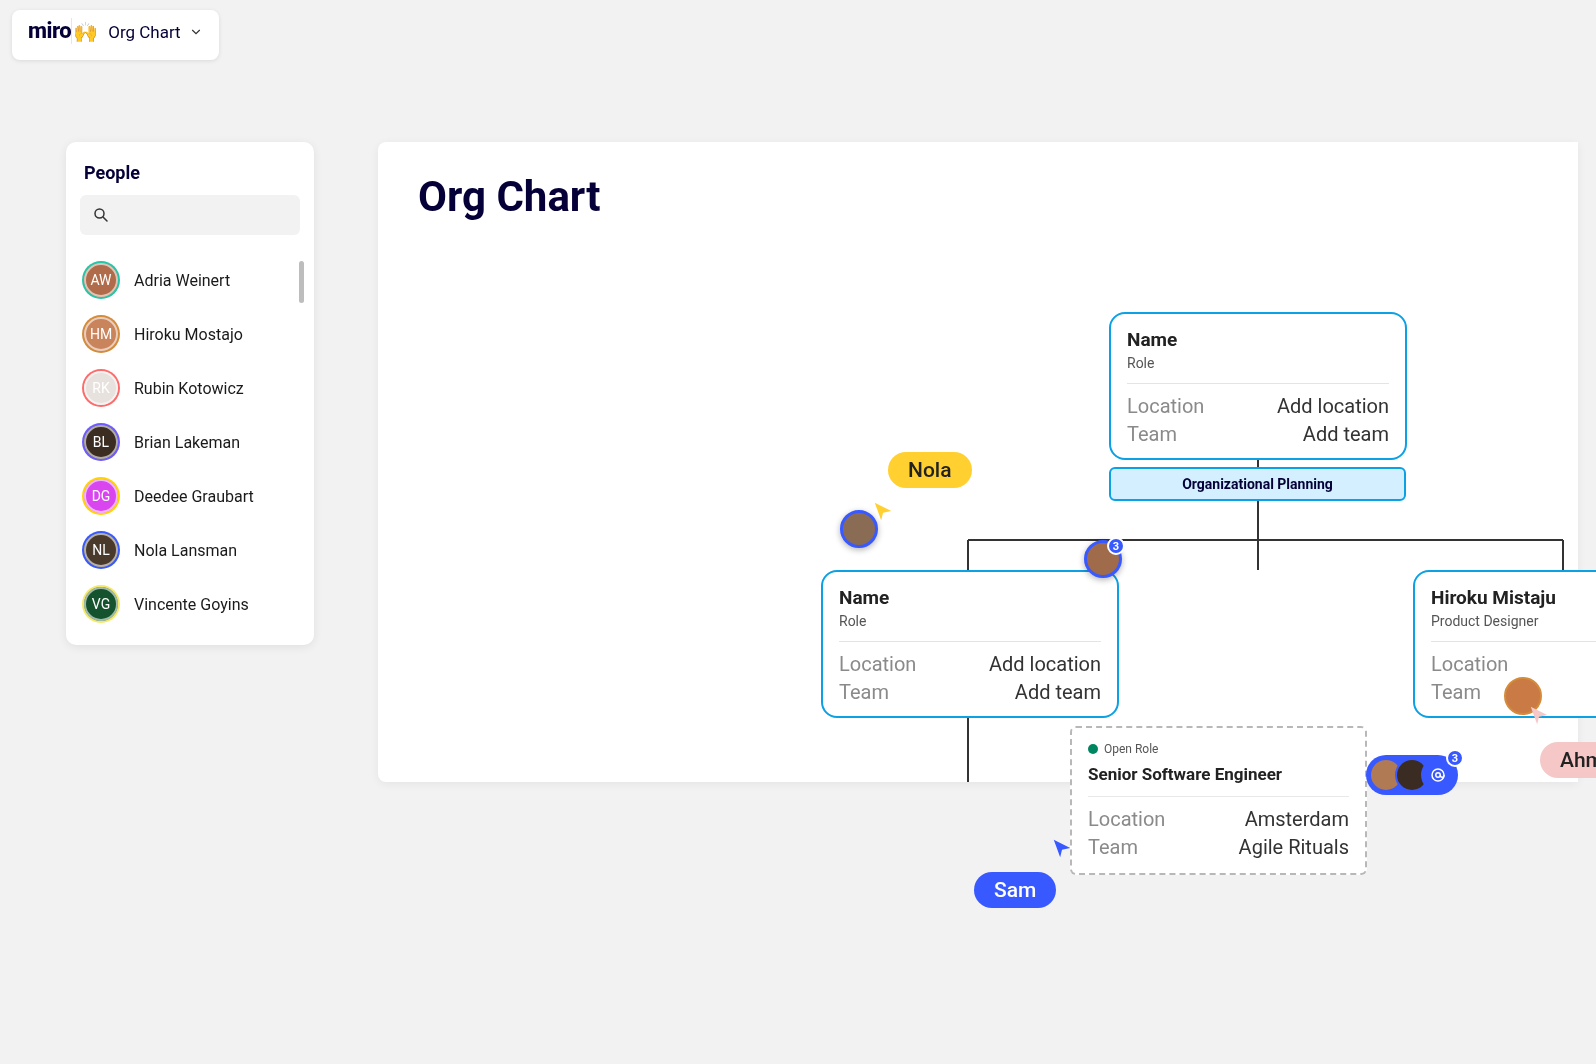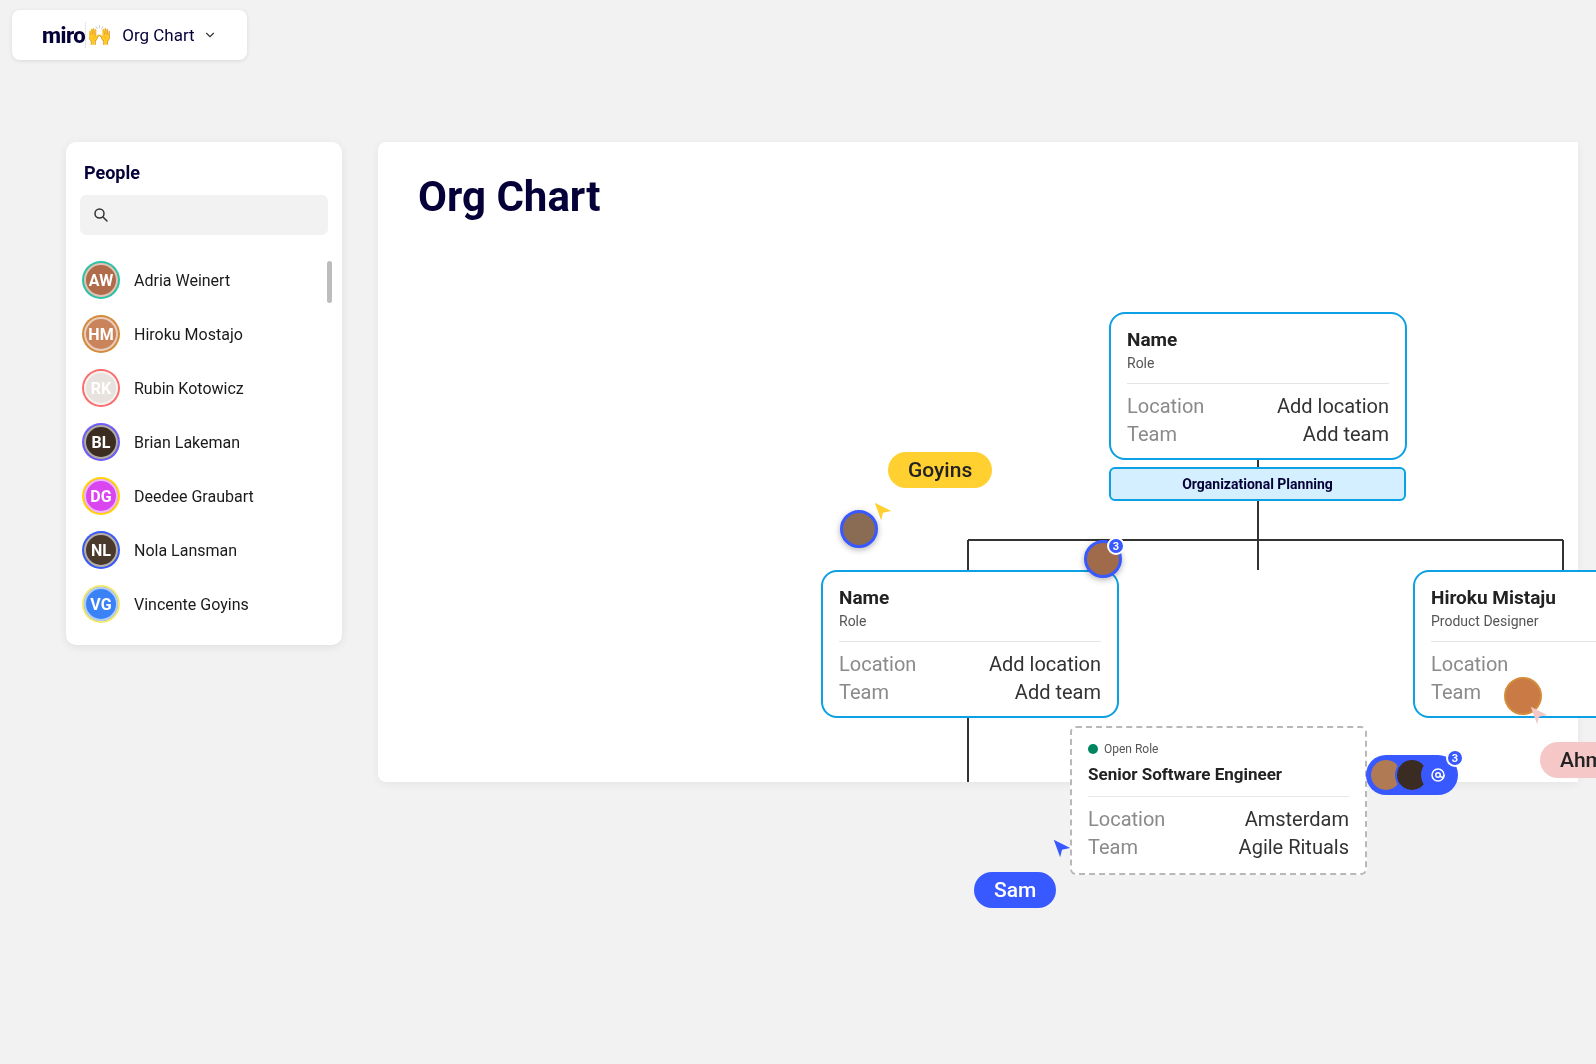--- a/index.html
+++ b/index.html
@@ -12,39 +12,39 @@
     position: relative;
   }
 
   
   .board-pill {
     position: absolute;
     top: 10px; left: 12px;
     background: #fff;
     border-radius: 8px;
     box-shadow: 0 1px 4px rgba(0,0,0,0.10);
-    display: flex; align-items: center;
-    padding: 8px 30px;
+    display: flex; align-items: flex-start;
+    padding: 8px 16px;
     height: 50px;
   }
   .miro-logo { font-weight: 800; font-size: 22px; letter-spacing: -0.5px; color:#050038;}
   .board-divider { width:1px; height:26px; background:#e6e6e6;}
   .board-name-wrap { display:flex; align-items:center; gap:8px;}
   .board-emoji {
     width:28px; height:28px; display:flex; align-items:center; justify-content:center;
     font-size:20px; border-radius:4px;
   }
   .board-name { font-size:17px; color:#050038;}
   .chev-icon { width:14px; height:14px; }
 
   
   .people-panel {
     position:absolute;
     top:142px; left:66px;
-    width:276px;
+    width:248px;
     background:#fff;
     border-radius:10px;
     box-shadow:0 2px 10px rgba(0,0,0,0.08);
     padding:20px 14px 14px 14px;
   }
   .people-title { font-weight:700; font-size:18px; color:#050038; padding-left:4px; margin-bottom:12px;}
   .search-box {
     background:#f2f2f2; border-radius:6px;
     height:40px; display:flex; align-items:center; padding:0 12px;
     margin-bottom:18px;
@@ -55,21 +55,21 @@
     position:absolute; right:-4px; top:8px;
     width:5px; height:42px; background:#bdbdbd; border-radius:3px;
   }
   .person-row {
     display:flex; align-items:center; gap:14px;
     padding:8px 2px;
   }
   .avatar {
     width:34px; height:34px; border-radius:50%;
     display:flex; align-items:center; justify-content:center;
-    color:#fff; font-weight:700; font-size:16px;
+    color:#fff; font-weight:400; font-size:14px;
     box-shadow: inset 0 0 0 2px rgba(255,255,255,0.6);
     text-align: right;
   }
   .avatar-ring { padding:2px; border-radius:50%; }
   .person-name { font-size:16px; color:#1a1a1a;}
 
   
   .canvas {
     position:absolute;
     top:142px; left:378px;
@@ -245,21 +245,21 @@
       <span class="person-name">Deedee Graubart</span>
     </div>
     <div class="person-row">
       <span class="avatar-ring" style="background: rgb(56, 89, 255);">
           <span class="avatar" style="background: rgb(74, 58, 44);">NL</span>
         </span>
       <span class="person-name">Nola Lansman</span>
     </div>
     <div class="person-row">
       <span class="avatar-ring" style="background: rgb(245, 233, 107);">
-          <span class="avatar" style="background: #3b82f6;">VG</span>
+          <span class="avatar" style="background: #14532d;">VG</span>
         </span>
       <span class="person-name">Vincente Goyins</span>
     </div>
   </div>
 </div>
 
 <div class="canvas">
   <div class="canvas-title">Org Chart</div>
 
   <svg class="lines" width="1200" height="640">
@@ -325,21 +325,21 @@
     <div class="kv">
         <span class="k">Location</span>
         <span class="v">Amsterdam</span>
       </div>
     <div class="kv">
         <span class="k">Team</span>
         <span class="v">Agile Rituals</span>
       </div>
   </div>
 
-  <div class="cursor-label" style="top:310px; left:510px; background:#ffd02f;">Goyins</div>
+  <div class="cursor-label" style="top:310px; left:510px; background:#ffd02f;">Nola</div>
   <svg class="cursor-arrow" style="top:358px; left:494px;" viewBox="0 0 24 24">
       <path d="M3 3 L21 12 L12 14 L10 22 Z" fill="#ffd02f"></path>
     </svg>
   <div class="mini-avatar" style="top:368px; left:462px; background:#8a6b54;"></div>
 
   <div class="mini-avatar" style="top:398px; left:706px; background:#a06b4a;">
     <span class="bubble-count">3</span>
   </div>
 
   <div class="cluster" style="top:613px; left:988px;">

